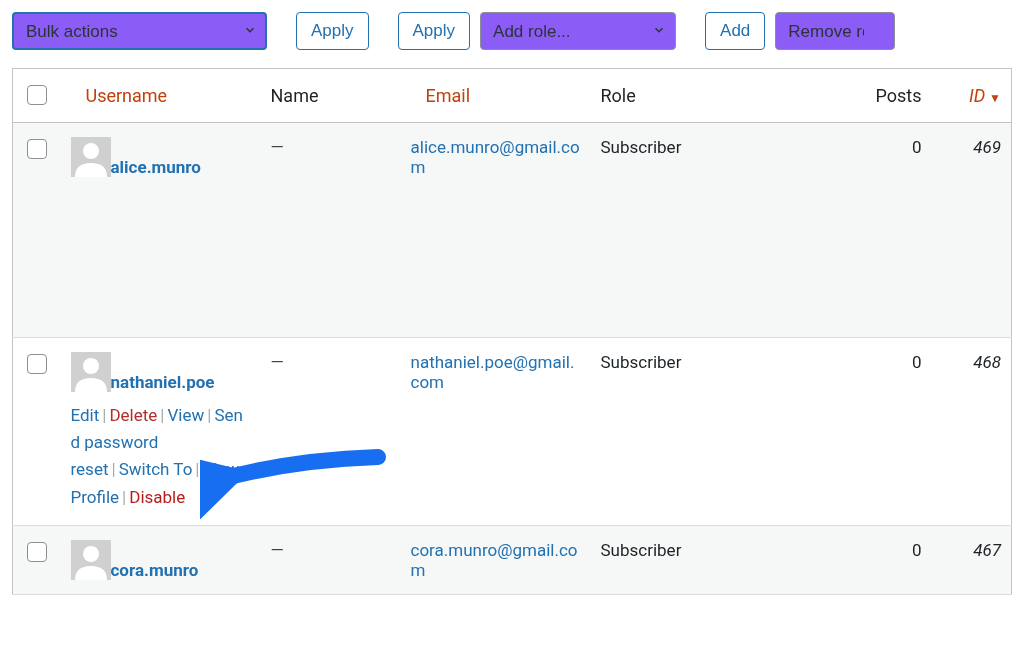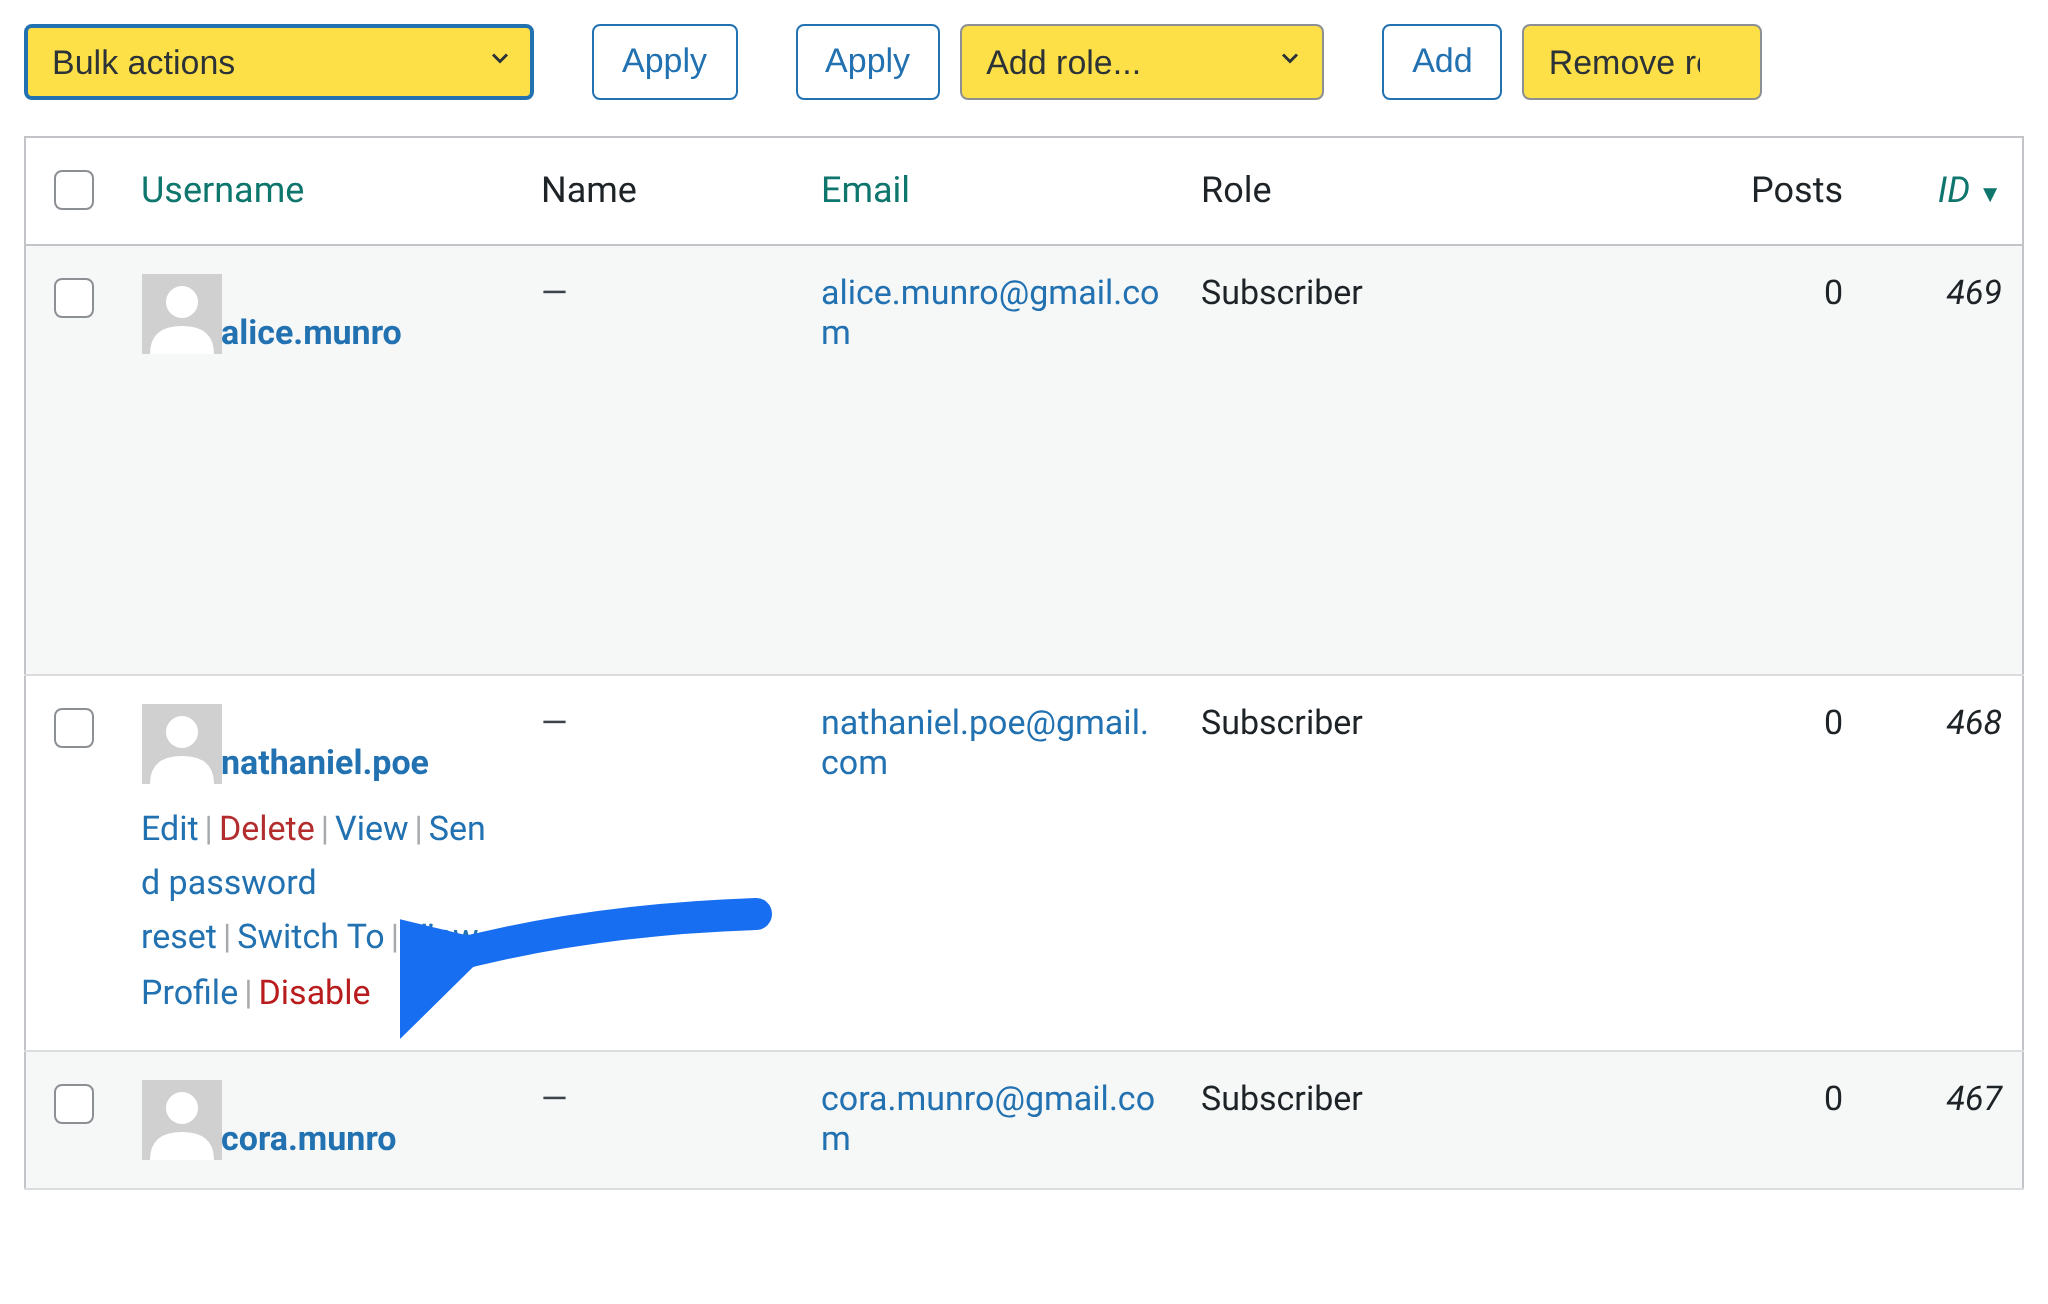--- a/index.html
+++ b/index.html
@@ -15,21 +15,21 @@
     display: flex;
     gap: 10px;
     margin-bottom: 18px;
     align-items: center;
     flex-wrap: wrap;
   }
   .select-wrap { position: relative; display: inline-block; }
   .select {
     appearance: none;
     -webkit-appearance: none;
-    background: #fde047;
+    background: #8b5cf6;
     border: 1px solid #8c8f94;
     border-radius: 4px;
     padding: 6px 30px 6px 12px;
     font-size: 17px;
     color: #2c3338;
     min-width: 0;
     height: 38px;
   }
   .select-wrap.primary .select { border: 2px solid #2271b1; }
   .caret {
@@ -58,21 +58,21 @@
     table-layout: fixed;
   }
   thead th {
     text-align: left;
     font-weight: 400;
     font-size: 18px;
     padding: 14px 10px;
     border-bottom: 1px solid #c3c4c7;
     color: #1d2327;
   }
-  thead th a, thead th .sortable { color: #0f766e; cursor: pointer; font-weight: 400; }
+  thead th a, thead th .sortable { color: #c2410c; cursor: pointer; font-weight: 400; margin-left: 15px; }
   tbody tr { border-bottom: 1px solid #dcdcde; vertical-align: top; }
   tbody tr:nth-child(odd) { background: #f6f7f7; }
   tbody tr:nth-child(even) { background: #fff; }
   tbody td { padding: 14px 10px; vertical-align: top; word-wrap: break-word; }
   .cb-col { width: 48px; text-align: left; }
   .checkbox {
     appearance: none;
     -webkit-appearance: none;
     width: 20px;
     height: 20px;
@@ -122,21 +122,21 @@
       <svg width="14" height="14" viewBox="0 0 24 24">
           <path d="M6 9l6 6 6-6" fill="none" stroke="#2c3338" stroke-width="2.5"></path>
         </svg>
     </span>
   </span>
   <button class="btn">Apply</button>
 
   <button class="btn">Apply</button>
 
   <span class="select-wrap">
-    <select class="select" style="width:182px">
+    <select class="select" style="width:196px">
       <option>Add role...</option>
     </select>
     <span class="caret">
       <svg width="14" height="14" viewBox="0 0 24 24">
           <path d="M6 9l6 6 6-6" fill="none" stroke="#2c3338" stroke-width="2.5"></path>
         </svg>
     </span>
   </span>
   <button class="btn">Add</button>
 

